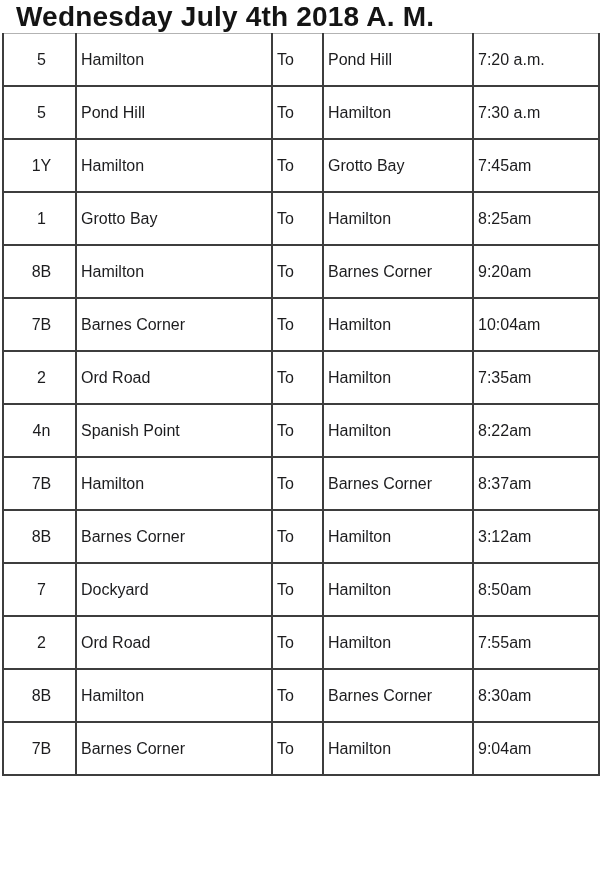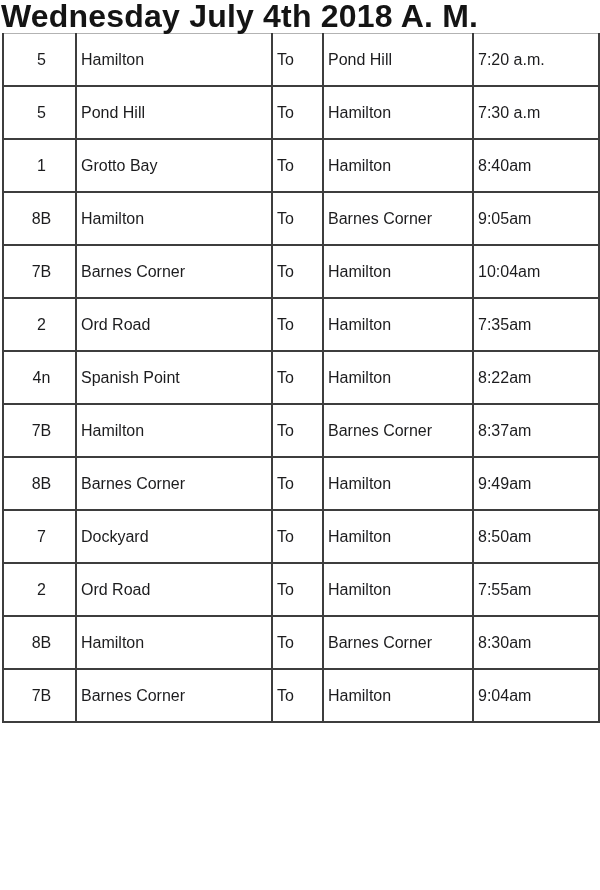--- a/index.html
+++ b/index.html
@@ -10,22 +10,22 @@
   body {
     width: 600px;
     height: 890px;
     overflow: hidden;
     font-family: "Liberation Sans", sans-serif;
   }
   .page-title {
     margin: 0;
     height: 33px;
     box-sizing: border-box;
-    padding: 2px 0 0 1px;
-    font-size: 32px;
+    padding: 2px 0 0 16px;
+    font-size: 28px;
     line-height: 29px;
     font-weight: 700;
     color: #141414;
     letter-spacing: 0.2px;
     white-space: nowrap;
   }
   table.schedule {
     margin-left: 2px;
     width: 596px;
     border-collapse: collapse;
@@ -80,35 +80,42 @@
   </tr>
 
   <tr>
     <td class="c-route">5</td>
     <td class="c-from">Pond Hill</td>
     <td class="c-to">To</td>
     <td class="c-dest">Hamilton</td>
     <td class="c-time">7:30 a.m</td>
   </tr>
 
+  <tr>
+    <td class="c-route">1Y</td>
+    <td class="c-from">Hamilton</td>
+    <td class="c-to">To</td>
+    <td class="c-dest">Grotto Bay</td>
+    <td class="c-time">7:45am</td>
+  </tr>
 
   <tr>
     <td class="c-route">1</td>
     <td class="c-from">Grotto Bay</td>
     <td class="c-to">To</td>
     <td class="c-dest">Hamilton</td>
-    <td class="c-time">8:40am</td>
+    <td class="c-time">8:25am</td>
   </tr>
 
   <tr>
     <td class="c-route">8B</td>
     <td class="c-from">Hamilton</td>
     <td class="c-to">To</td>
     <td class="c-dest">Barnes Corner</td>
-    <td class="c-time">9:05am</td>
+    <td class="c-time">9:20am</td>
   </tr>
 
   <tr>
     <td class="c-route">7B</td>
     <td class="c-from">Barnes Corner</td>
     <td class="c-to">To</td>
     <td class="c-dest">Hamilton</td>
     <td class="c-time">10:04am</td>
   </tr>
 
@@ -135,21 +142,21 @@
     <td class="c-to">To</td>
     <td class="c-dest">Barnes Corner</td>
     <td class="c-time">8:37am</td>
   </tr>
 
   <tr>
     <td class="c-route">8B</td>
     <td class="c-from">Barnes Corner</td>
     <td class="c-to">To</td>
     <td class="c-dest">Hamilton</td>
-    <td class="c-time">9:49am</td>
+    <td class="c-time">3:12am</td>
   </tr>
 
 
   <tr>
     <td class="c-route">7</td>
     <td class="c-from">Dockyard</td>
     <td class="c-to">To</td>
     <td class="c-dest">Hamilton</td>
     <td class="c-time">8:50am</td>
   </tr>

